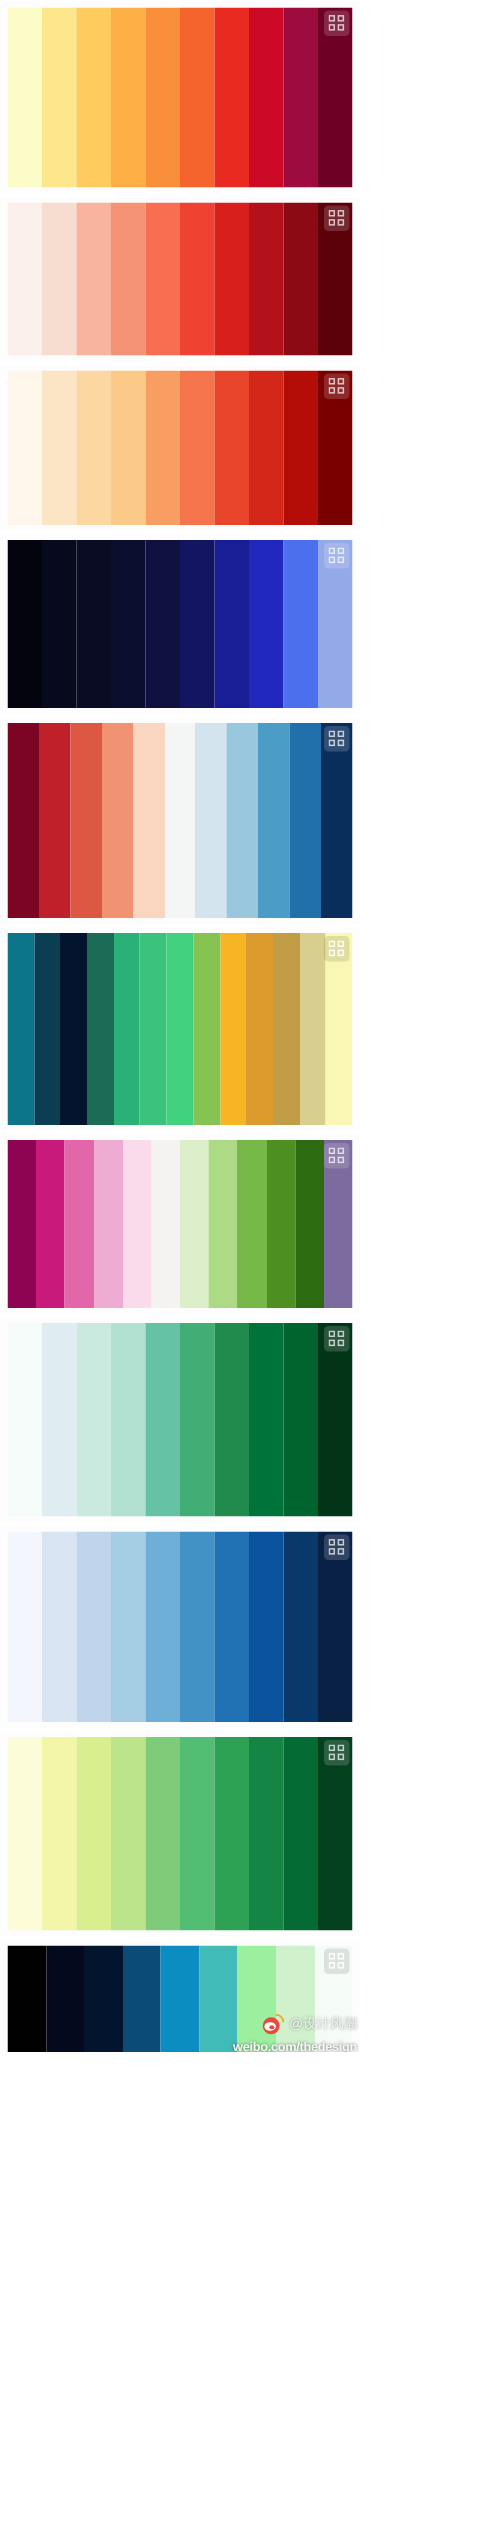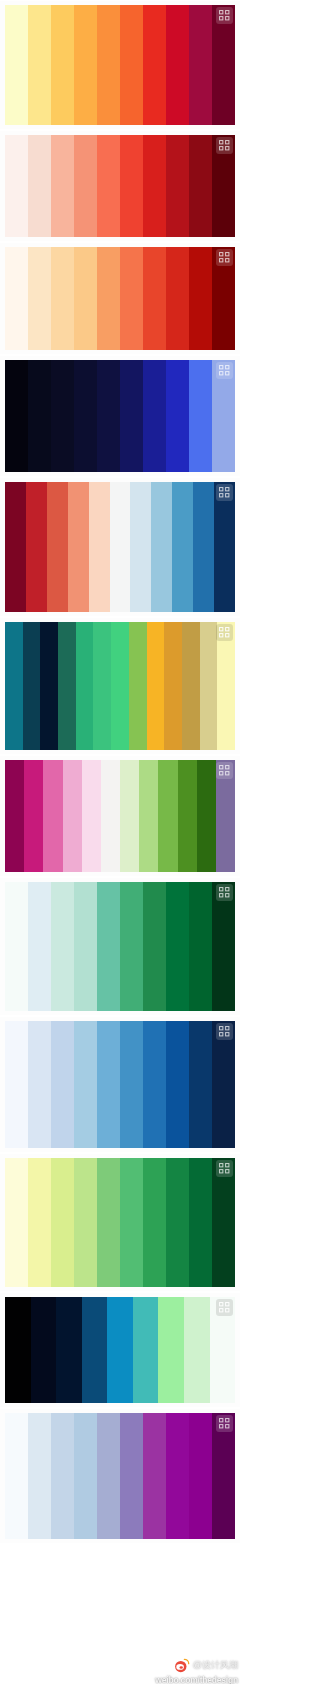--- a/index.html
+++ b/index.html
@@ -4,21 +4,21 @@
 <style>
   html,body{margin:0;padding:0;background:#ffffff;}
   body{
     width:240px;
     font-family:"Liberation Sans", sans-serif;
     -webkit-font-smoothing:antialiased;
   }
   #page{
     position:relative;
     width:240px;
-    height:1684px;
+    height:1368px;
     background:#ffffff;
     overflow:hidden;
   }
   .palette-list{
     display:flex;
     flex-direction:column;
     width:240px;
   }
   .palette{
     position:relative;

